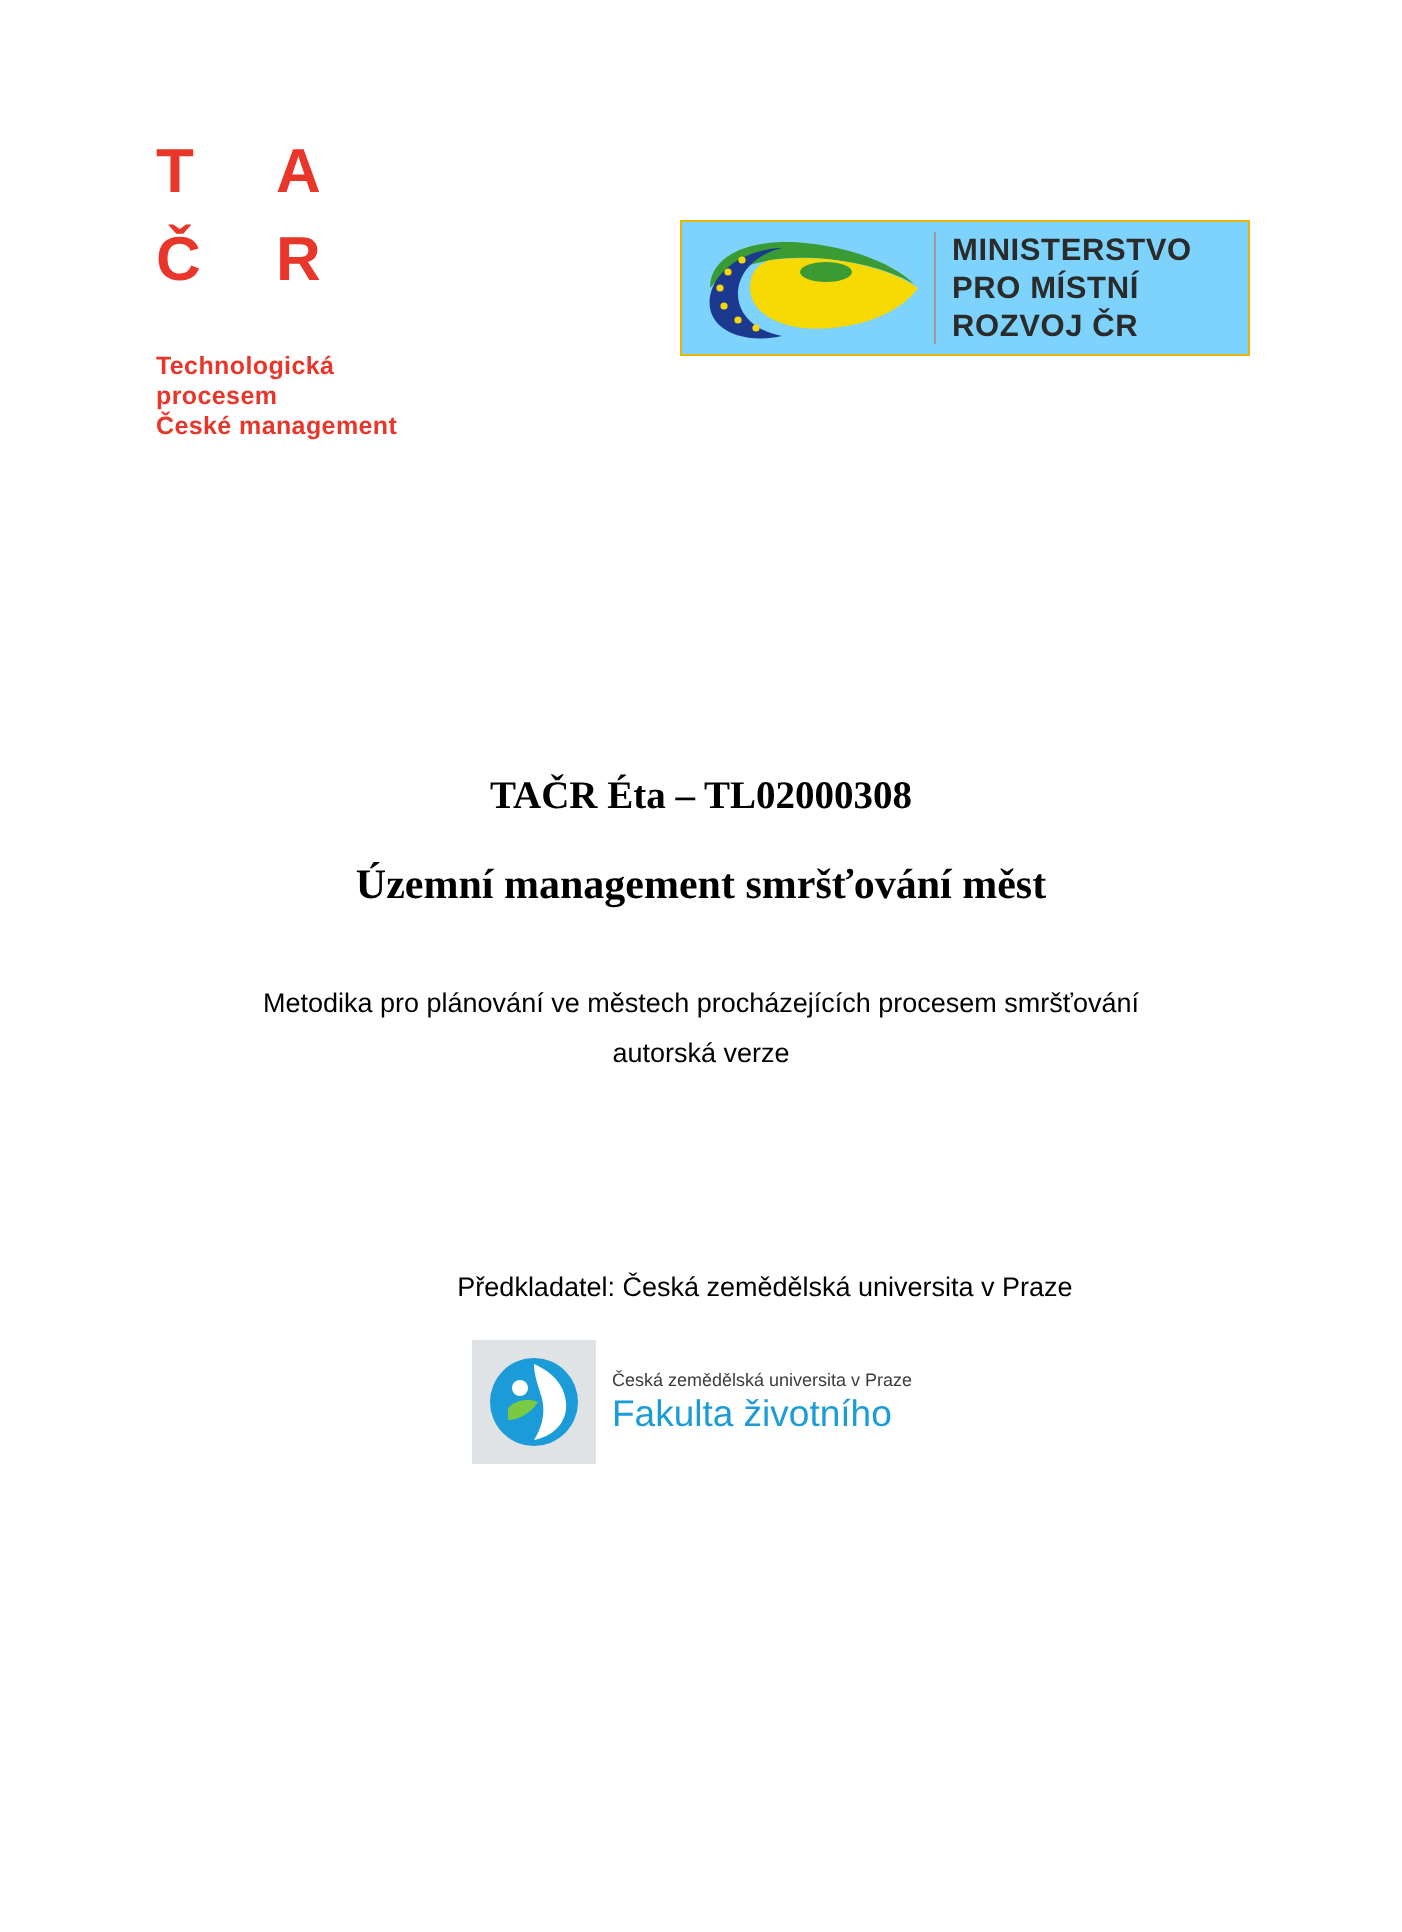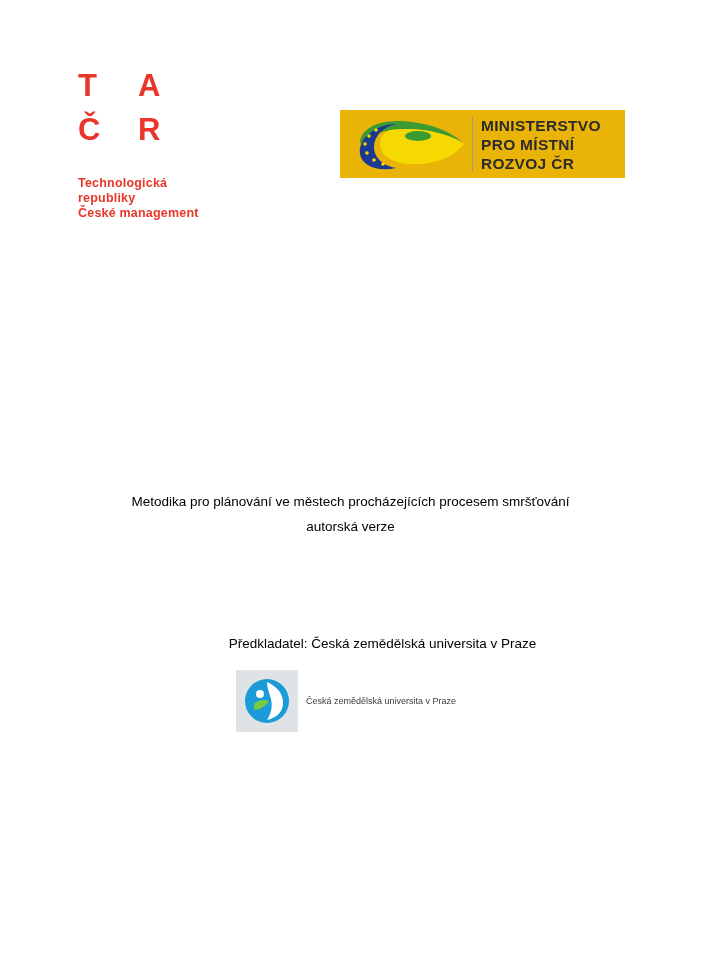--- a/index.html
+++ b/index.html
@@ -55,25 +55,25 @@
     letter-spacing: 0.2px;
   }
 
   
   .mmr-logo {
     position: absolute;
     left: 340px;
     top: 110px;
     width: 285px;
     height: 68px;
-    border: 6px solid #eab308;
+    border: 1px solid #eab308;
     box-sizing: border-box;
     display: flex;
     align-items: center;
-    background: #eab308;
+    background: #7dd3fc;
   }
   .mmr-mark {
     position: relative;
     width: 120px;
     height: 60px;
     margin-left: 4px;
     flex: 0 0 auto;
   }
   .mmr-divider {
     width: 1px;
@@ -186,21 +186,21 @@
 
   <div class="tacr-logo">
     <div class="tacr-grid">
       <span>T</span>
       <span>A</span>
       <span>Č</span>
       <span>R</span>
     </div>
     <div class="tacr-sub">
       <div>Technologická</div>
-      <div>republiky</div>
+      <div>procesem</div>
       <div>České management</div>
     </div>
   </div>
 
   <div class="mmr-logo">
     <div class="mmr-mark">
       <svg width="120" height="60" viewBox="0 0 120 60" xmlns="http://www.w3.org/2000/svg">
 
         <path d="M10 30 C10 12, 34 4, 62 8 C86 11, 104 20, 112 28 C98 20, 80 16, 62 15 C38 14, 18 20, 10 30 Z" fill="#3a9b35"></path>
 
@@ -221,37 +221,42 @@
       </svg>
     </div>
     <div class="mmr-divider"></div>
     <div class="mmr-text">
       <div>MINISTERSTVO</div>
       <div>PRO MÍSTNÍ</div>
       <div>ROZVOJ ČR</div>
     </div>
   </div>
 
+  <div class="title-block">
+    <div class="doc-title-1">TAČR Éta – TL02000308</div>
+    <div class="doc-title-2">Územní management smršťování měst</div>
+  </div>
 
   <div class="doc-subtitle">
     <div>Metodika pro plánování ve městech procházejících procesem smršťování</div>
     <div>autorská verze</div>
   </div>
 
   <div class="doc-submitter">Předkladatel: Česká zemědělská universita v Praze</div>
 
   <div class="fzp-logo">
     <div class="fzp-mark">
       <svg width="62" height="62" viewBox="0 0 62 62" xmlns="http://www.w3.org/2000/svg">
         <rect x="0" y="0" width="62" height="62" fill="#dfe3e6"></rect>
         <circle cx="31" cy="31" r="22" fill="#1b9cd8"></circle>
         <path d="M31 12 C40 16, 46 22, 47 31 C48 41, 41 48, 31 50 C36 42, 37 34, 34 26 C32 20, 31 16, 31 12 Z" fill="#ffffff"></path>
         <path d="M18 34 C22 30, 28 29, 33 31 C29 37, 23 40, 18 40 Z" fill="#7ac943"></path>
         <circle cx="24" cy="24" r="4" fill="#ffffff"></circle>
       </svg>
     </div>
     <div class="fzp-text">
       <div class="fzp-line-small">Česká zemědělská universita v Praze</div>
+      <div class="fzp-line-big">Fakulta životního</div>
     </div>
   </div>
 
 
 </div>
 
 </body></html>

